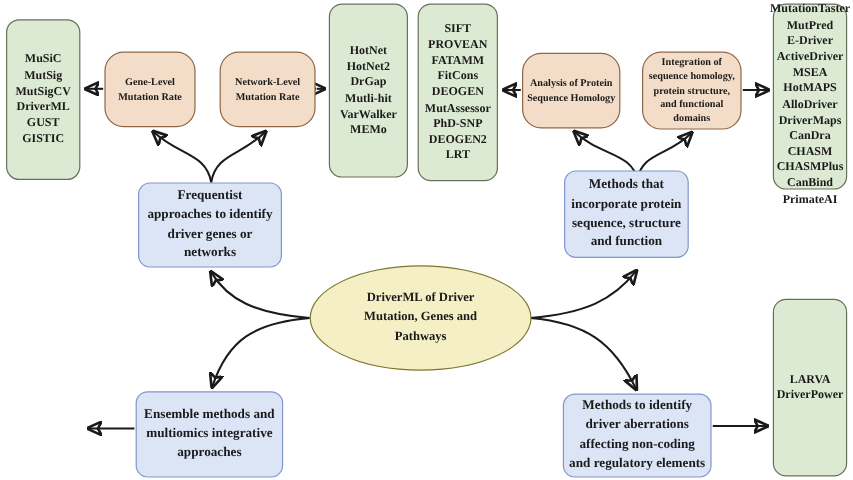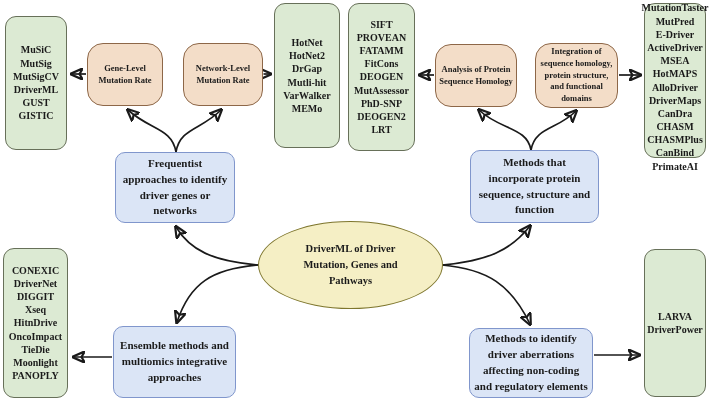--- a/index.html
+++ b/index.html
@@ -121,31 +121,20 @@
 HotMAPS
 AlloDriver
 DriverMaps
 CanDra
 CHASM
 CHASMPlus
 CanBind
 PrimateAI</div>
   </div>
 
-  <div class="node green" style="left:3px;top:248px;width:65px;height:150px">
-    <div class="list">CONEXIC
-DriverNet
-DIGGIT
-Xseq
-HitnDrive
-OncoImpact
-TieDie
-Moonlight
-PANOPLY</div>
-  </div>
 
   <div class="node green" style="left:644px;top:249px;width:62px;height:148px">
     <div class="list">LARVA
 DriverPower</div>
   </div>
 
   <div class="node orange" style="left:87px;top:43px;width:76px;height:63px">
     <div class="lbl">Gene-Level Mutation Rate</div>
   </div>
 
@@ -158,21 +147,21 @@
   </div>
 
   <div class="node orange" style="left:535px;top:43px;width:83px;height:65px">
     <div class="lbl">Integration of sequence homology, protein structure, and functional domains</div>
   </div>
 
   <div class="node blue" style="left:115px;top:152px;width:120px;height:71px">
     <div class="lbl">Frequentist approaches to identify driver genes or networks</div>
   </div>
 
-  <div class="node blue" style="left:470px;top:150px;width:129px;height:73px">
+  <div class="node blue" style="left:470px;top:142px;width:104px;height:73px">
     <div class="lbl">Methods that incorporate protein sequence, structure and function</div>
   </div>
 
   <div class="node blue" style="left:113px;top:326px;width:123px;height:72px">
     <div class="lbl">Ensemble methods and multiomics integrative approaches</div>
   </div>
 
   <div class="node blue" style="left:469px;top:328px;width:124px;height:70px">
     <div class="lbl">Methods to identify driver aberrations affecting non-coding and regulatory elements</div>
   </div>

